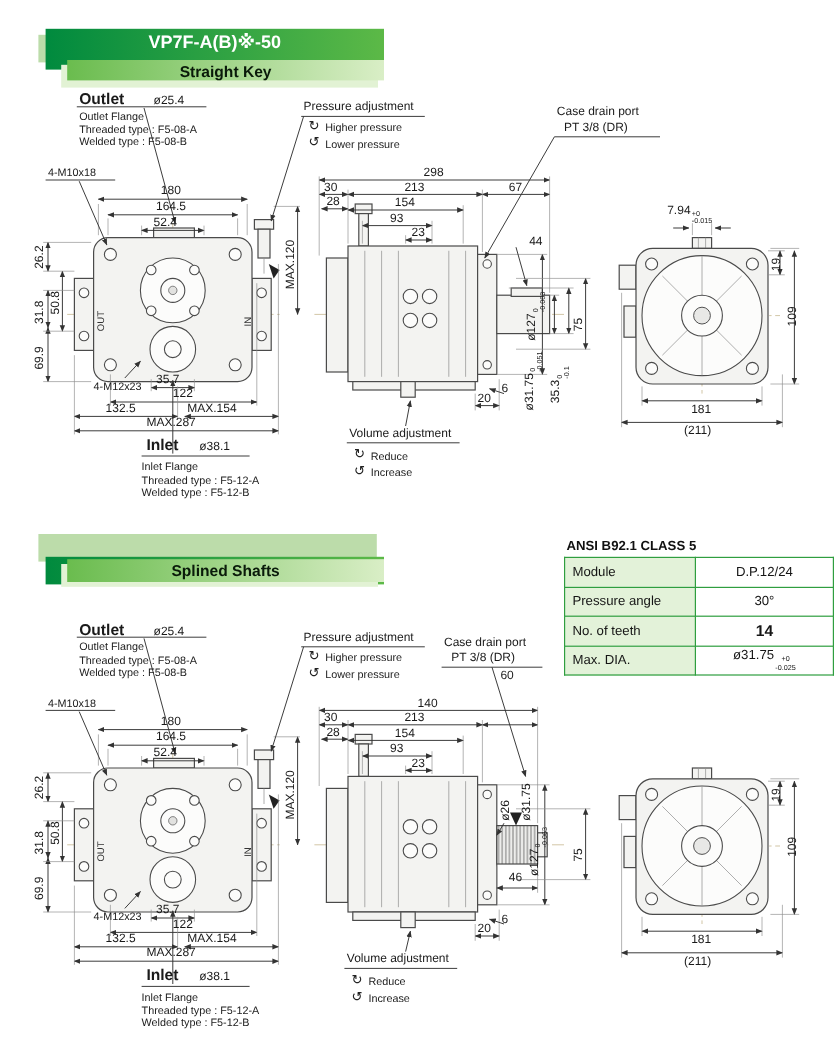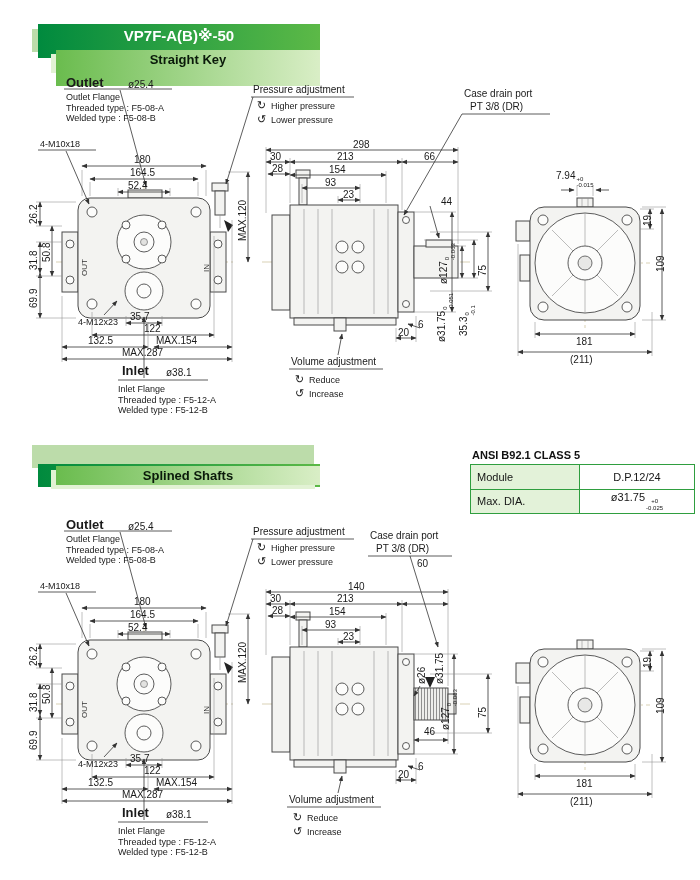--- a/index.html
+++ b/index.html
@@ -370,21 +370,21 @@
     <line x1="251" y1="539" x2="354" y2="539"></line>
     <line x1="368" y1="556" x2="452" y2="556"></line>
     <line x1="287" y1="807" x2="381" y2="807"></line>
   </g>
 </svg>
 
 <div>
   <div class="banner-shadow" style="left:32px;top:29px;width:282px;height:23px"></div>
   <div class="banner-main" style="left:38px;top:24px;width:282px;height:34px;line-height:23px">VP7F-A(B)※-50</div>
   <div class="banner-sub-shadow" style="left:51px;top:54px;width:264px;height:19px"></div>
-  <div class="banner-sub" style="left:56px;top:50px;width:264px;height:36px;line-height:19px">Straight Key</div>
+  <div class="banner-sub" style="left:56px;top:50px;width:264px;height:17px;line-height:19px">Straight Key</div>
 
   <div class="lbl b t13" style="left:66px;top:76px">Outlet</div>
   <div class="lbl" style="left:128px;top:79px">ø25.4</div>
   <div class="lbl s9" style="left:66px;top:92px">Outlet Flange</div>
   <div class="lbl s9" style="left:66px;top:103px">Threaded type : F5-08-A</div>
   <div class="lbl s9" style="left:66px;top:113px">Welded type : F5-08-B</div>
   <div class="lbl s9" style="left:40px;top:139px">4-M10x18</div>
 
   <div class="lbl" style="left:134px;top:154px">180</div>
   <div class="lbl" style="left:130px;top:167px">164.5</div>
@@ -414,21 +414,21 @@
   <div class="lbl ic" style="left:257px;top:113px">↺</div>
   <div class="lbl s9" style="left:271px;top:115px">Lower pressure</div>
 
   <div class="lbl" style="left:464px;top:88px">Case drain port</div>
   <div class="lbl" style="left:470px;top:101px">PT 3/8 (DR)</div>
 
   <div class="lbl" style="left:353px;top:139px">298</div>
   <div class="lbl" style="left:270px;top:151px">30</div>
   <div class="lbl" style="left:272px;top:163px">28</div>
   <div class="lbl" style="left:337px;top:151px">213</div>
-  <div class="lbl" style="left:424px;top:151px">66</div>
+  <div class="lbl" style="left:424px;top:151px">67</div>
   <div class="lbl" style="left:329px;top:164px">154</div>
   <div class="lbl" style="left:325px;top:177px">93</div>
   <div class="lbl" style="left:343px;top:189px">23</div>
   <div class="lbl" style="left:441px;top:196px">44</div>
   <div class="lbl rot" style="left:237px;top:241px">MAX.120</div>
 
   <div class="lbl rot" style="left:438px;top:284px"><span>ø127</span><span class="tol">
         <span>0</span>
         <span>-0.063</span>
       </span></div>
@@ -467,20 +467,28 @@
   <div class="banner-sub" style="left:56px;top:466px;width:264px;height:19px;line-height:19px">Splined Shafts</div>
 
   <div class="spec-std b">ANSI B92.1 CLASS 5</div>
   <table class="spec-table">
     <tbody>
         <tr>
           <td class="k">Module</td>
           <td class="v">D.P.12/24</td>
         </tr>
     <tr>
+          <td class="k">Pressure angle</td>
+          <td class="v">30°</td>
+        </tr>
+    <tr>
+          <td class="k">No. of teeth</td>
+          <td class="v big">14</td>
+        </tr>
+    <tr>
           <td class="k">Max. DIA.</td>
           <td class="v"><span>ø31.75</span><span class="tol">
               <span>+0</span>
               <span>-0.025</span>
             </span></td>
         </tr>
   </tbody>
     </table>
 
   <div class="lbl b t13" style="left:66px;top:518px">Outlet</div>

